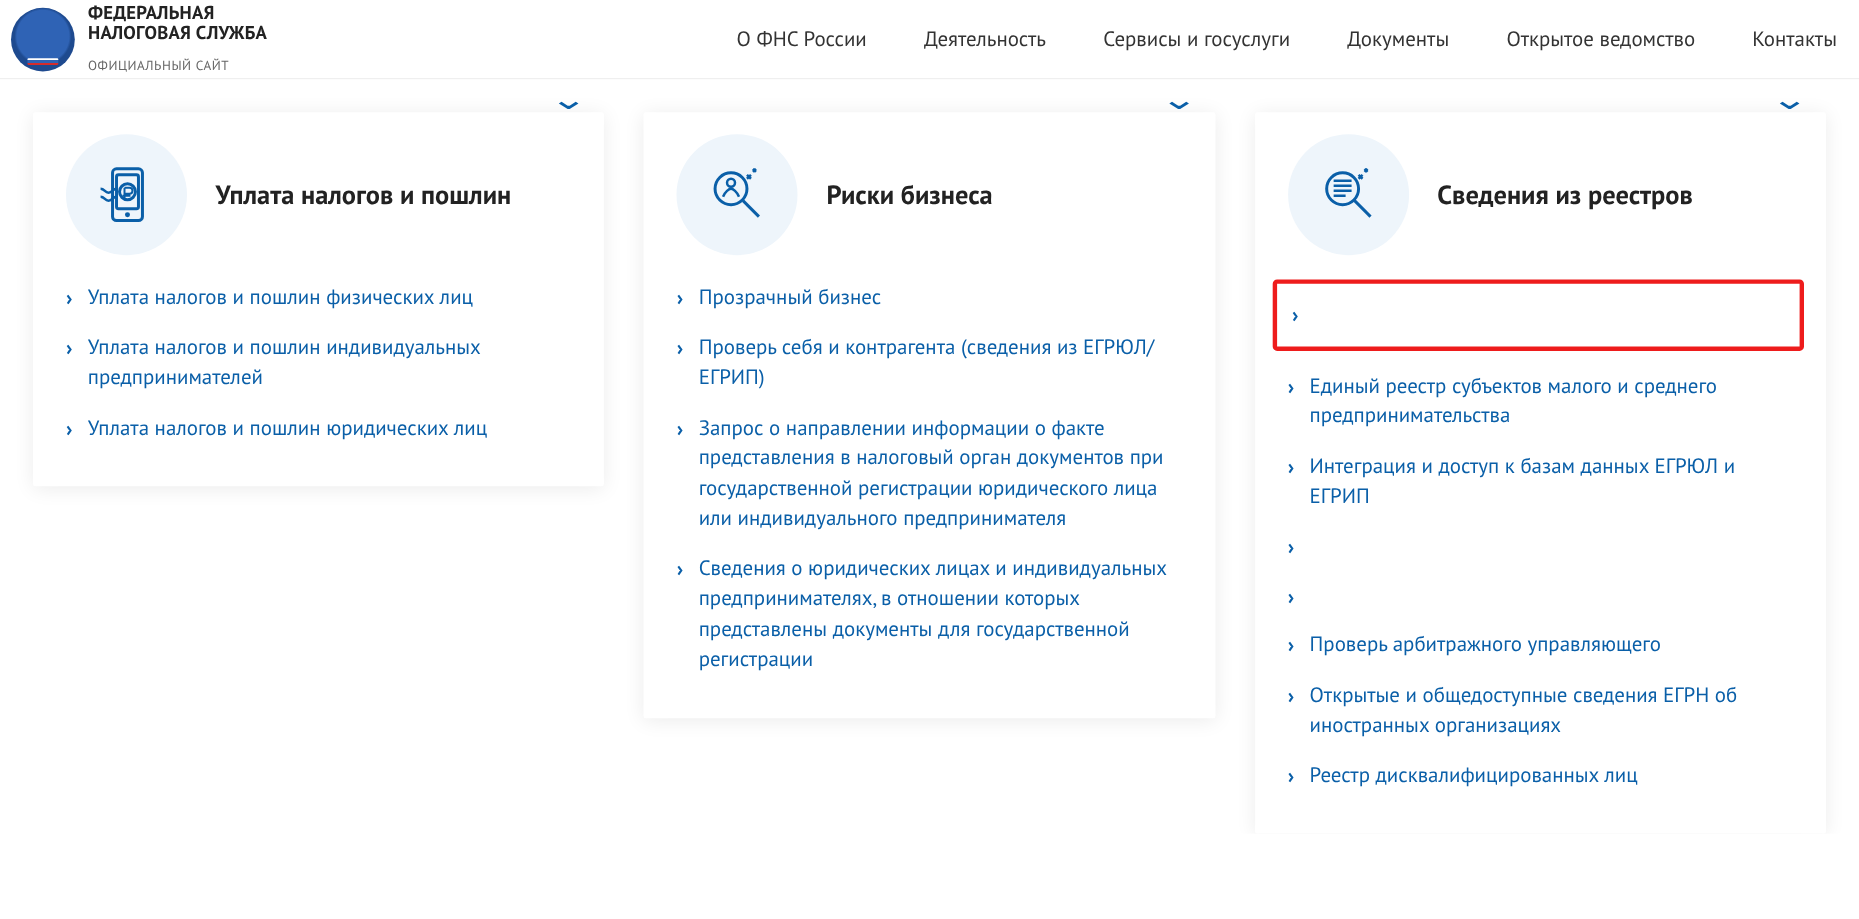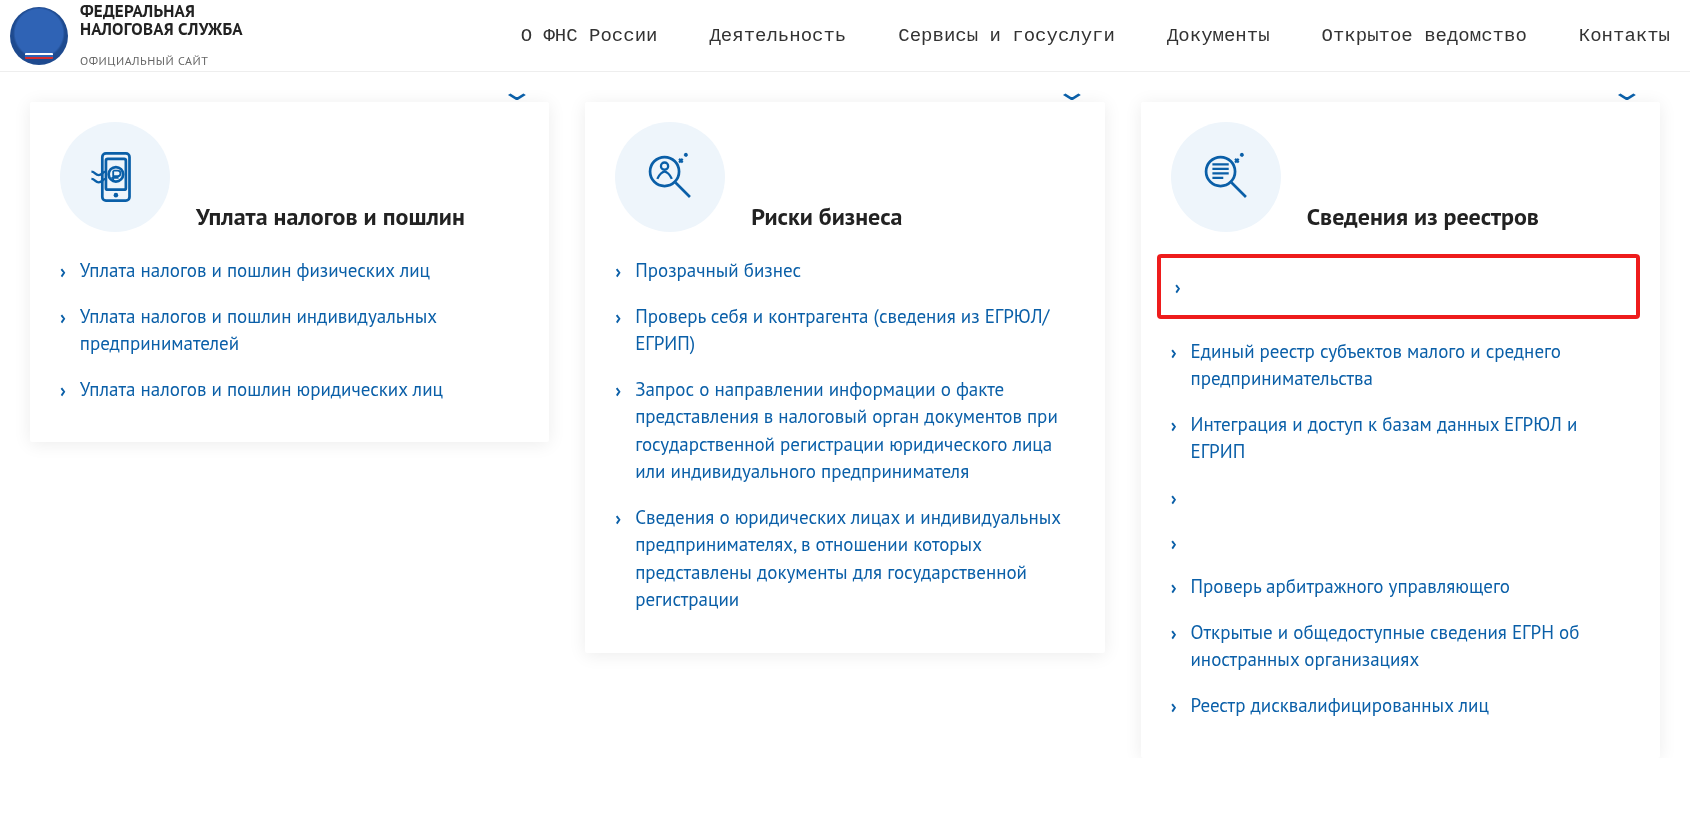--- a/index.html
+++ b/index.html
@@ -45,21 +45,21 @@
   }
   .logo-text .t1 { font-weight: 700; font-size: 17px; line-height: 1.05; color: #222; letter-spacing:.2px;}
   .logo-text .t2 { font-size: 12px; color: #666; margin-top:15px; letter-spacing:.5px;}
   .nav {
     margin-left: auto;
     display: flex;
     gap: 52px;
     font-size: 19px;
     color: #333;
   }
-  .nav-item { cursor: pointer; font-family: Liberation Mono, monospace; }
+  .nav-item { cursor: pointer; }
 
   .cards {
     display: flex;
     gap: 36px;
     padding: 0 30px;
     align-items: flex-start;
   }
   .card {
     flex: 1 1 0;
     background: #fff;
@@ -73,21 +73,21 @@
     position: absolute;
     top: -28px;
     right: 22px;
     color: #0a5fa8;
     font-size: 26px;
     transform: scaleX(1.6);
     cursor:pointer;
   }
   .card-head {
     display: flex;
-    align-items: flex-end;
+    align-items: center;
     gap: 26px;
     padding: 20px 0 16px 0;
   }
   .icon-circle {
     width: 110px;
     height: 110px;
     border-radius: 50%;
     background: #eef5fb;
     display:flex;
     align-items:center;

